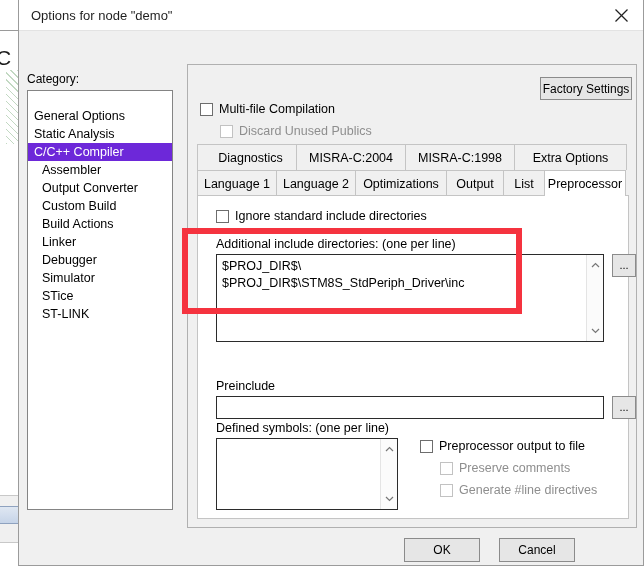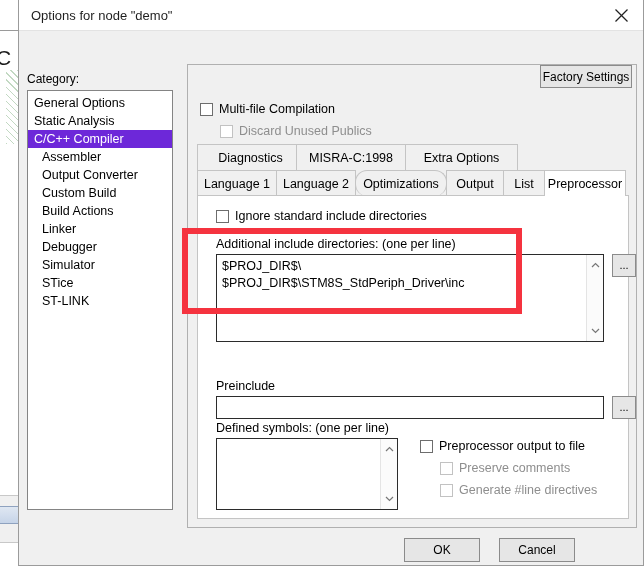--- a/index.html
+++ b/index.html
@@ -114,21 +114,21 @@
   }
   #category-list {
     position: absolute;
     left: 8px; top: 90px;
     width: 146px;
     height: 420px;
     background: #ffffff;
     border: 1px solid #848484;
     box-sizing: border-box;
     overflow: hidden;
-    padding-top: 3px;
+    padding-top: 16px;
   }
   .cat-item {
     height: 18px;
     line-height: 18px;
     padding-left: 6px;
     font-size: 12.5px;
     color: #000;
     white-space: nowrap;
     box-sizing: border-box;
   }
@@ -143,21 +143,21 @@
     position: absolute;
     left: 168px; top: 64px;
     width: 450px;
     height: 464px;
     border: 1px solid #b0b0b0;
     background: #f0f0f0;
     box-sizing: border-box;
   }
   #factory-settings {
     position: absolute;
-    left: 352px; top: 0;
+    left: 352px; top: 12px;
     width: 92px; height: 23px;
     background: #e6e6e6;
     border: 1px solid #8b8b8b;
     font-family: "Liberation Sans", sans-serif;
     font-size: 12px;
     color: #000;
     cursor: default;
     padding: 0;
   }
 
@@ -217,21 +217,21 @@
     z-index: 3;
   }
   
   .t-diagnostics { width: 100px; padding-left: 7px; }
   .t-misra2004   { width: 110px; }
   .t-misra1998   { width: 110px; }
   .t-extra       { width: 113px; }
   
   .t-lang1  { width: 80px; }
   .t-lang2  { width: 80px; }
-  .t-opt    { width: 92px; border-radius: 12px; }
+  .t-opt    { width: 92px; }
   .t-output { width: 58px; }
   .t-list   { width: 42px; }
   .t-prepro { width: 82px; }
 
   
   #tab-pane {
     position: absolute;
     left: 9px; top: 130px;
     width: 432px; height: 324px;
     background: #ffffff;
@@ -396,20 +396,21 @@
       <span>Multi-file Compilation</span>
     </div>
 
     <div class="cb disabled" id="cb-discard">
       <span class="box"></span>
       <span>Discard Unused Publics</span>
     </div>
 
     <div id="tabs-row-top">
       <div class="tab t-diagnostics">Diagnostics</div>
+      <div class="tab t-misra2004">MISRA-C:2004</div>
       <div class="tab t-misra1998">MISRA-C:1998</div>
       <div class="tab t-extra">Extra Options</div>
     </div>
 
     <div id="tabs-row-bottom">
       <div class="tab t-lang1">Language 1</div>
       <div class="tab t-lang2">Language 2</div>
       <div class="tab t-opt">Optimizations</div>
       <div class="tab t-output">Output</div>
       <div class="tab t-list">List</div>

